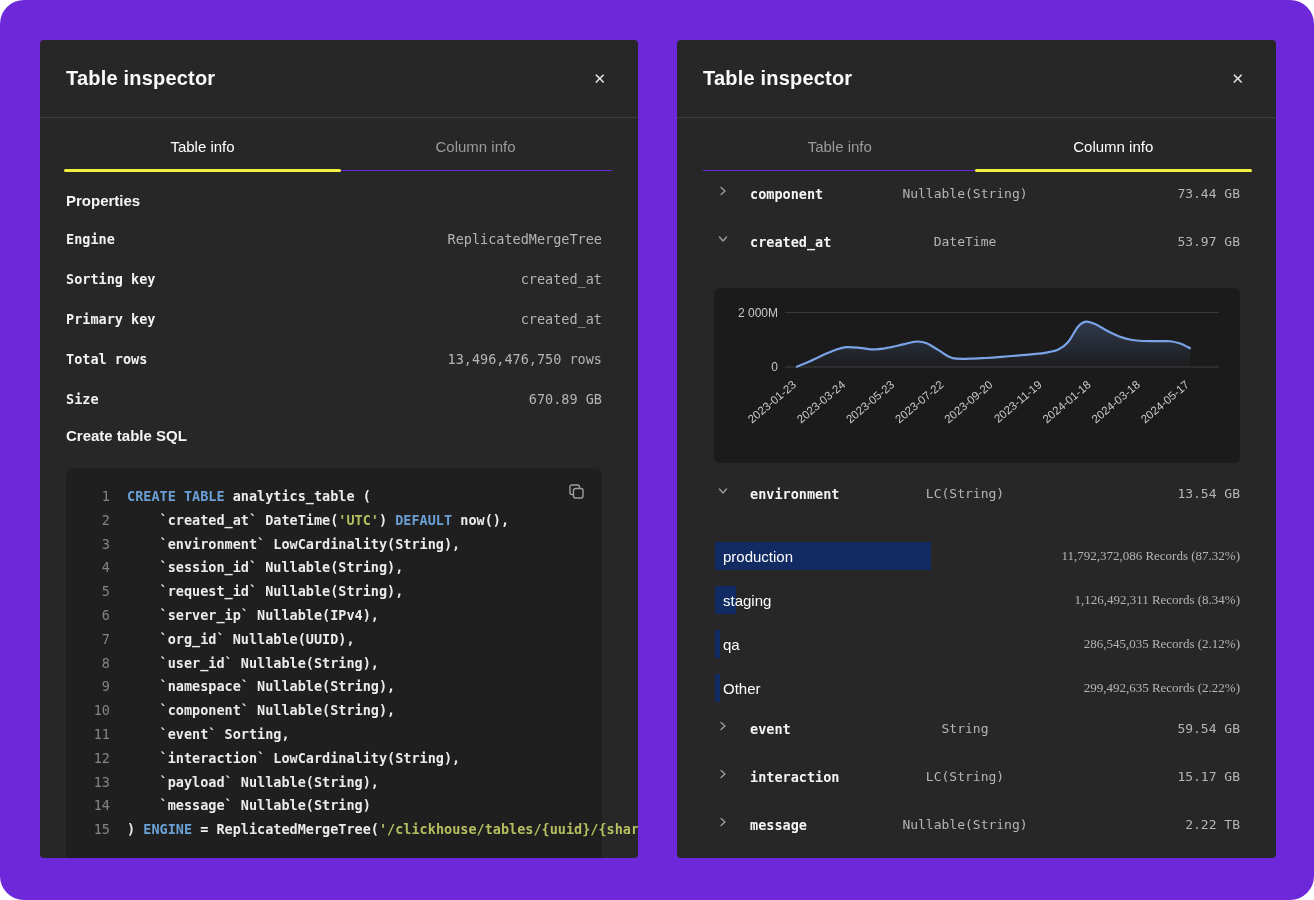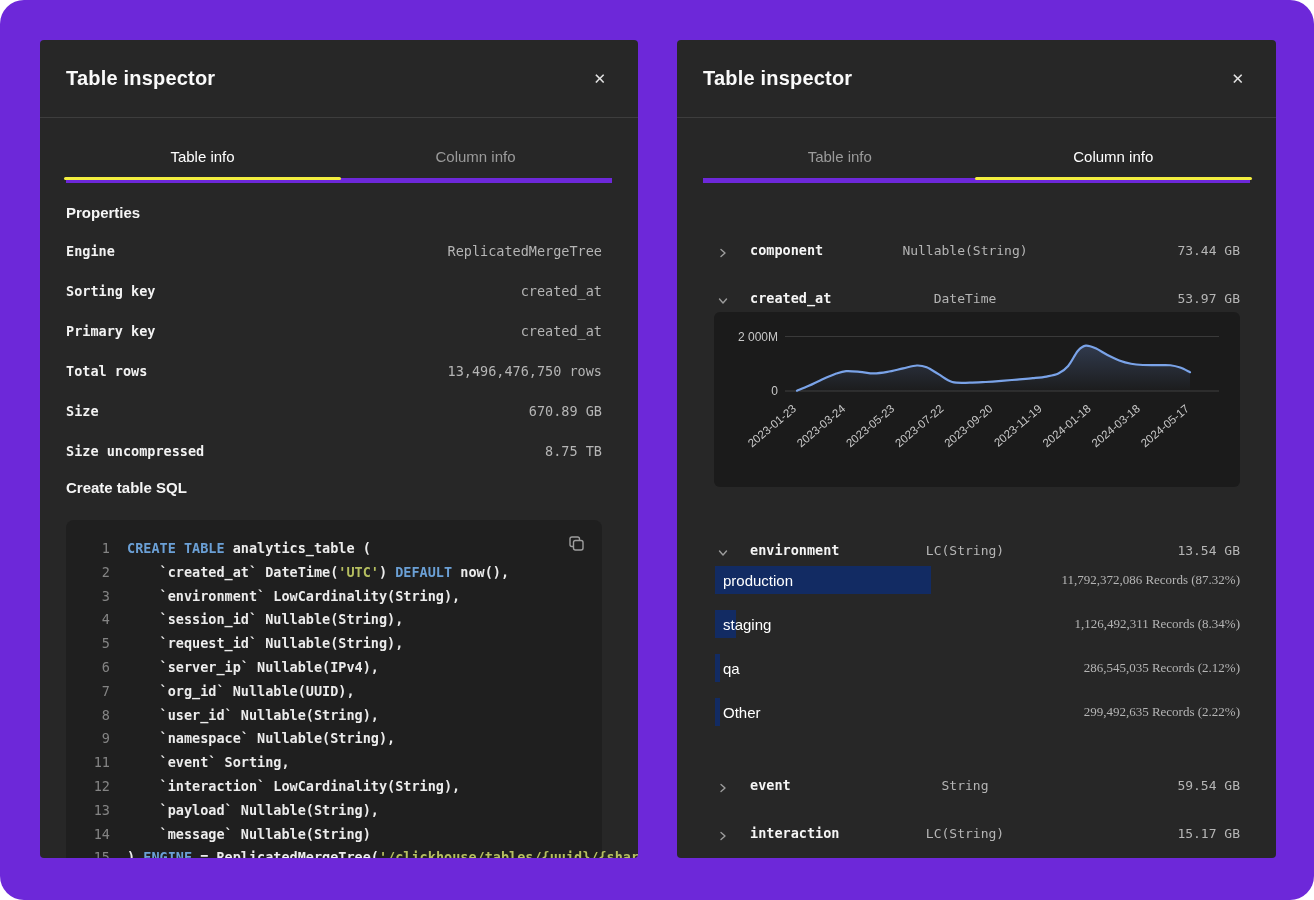--- a/index.html
+++ b/index.html
@@ -13,21 +13,21 @@
   *{box-sizing:border-box}
   body{margin:0;background:#ffffff;font-family:"Liberation Sans",sans-serif}
   .canvas{position:relative;width:1314px;height:900px;background:#6d28d9;border-radius:24px;overflow:hidden}
   .panel{position:absolute;top:40px;height:818px;background:var(--panel);border-radius:4px;overflow:hidden;color:#ededed}
   .panel.left{left:40px;width:598px}
   .panel.right{left:677px;width:599px}
   .panel-header{height:78px;display:flex;align-items:center;justify-content:space-between;
     padding:0 28px 0 26px;border-bottom:1px solid #3d3d3d}
   .panel-title{margin:0;font-size:20px;font-weight:bold;color:#fafafa;letter-spacing:.2px}
   .close-btn{background:none;border:none;color:#e3e3e3;font-size:15px;line-height:1;padding:4px;cursor:pointer;font-family:"Liberation Sans",sans-serif}
-  .tabs{display:flex;margin:16px 26px;height:49px;border-bottom:5px solid #6d28d9}
+  .tabs{display:flex;margin:4px 26px;height:49px;border-bottom:1px solid #6d28d9}
   .tab{flex:1;display:flex;align-items:center;justify-content:center;font-size:15px;color:#9b9b9b;position:relative;cursor:pointer}
   .tab.active{color:#ffffff}
   .tab.active::after{content:"";position:absolute;left:-2px;right:-2px;bottom:-2px;height:3px;background:var(--yellow);border-radius:2px}
   .panel-body{padding:0 36px 0 26px}
   .section-heading{font-size:15px;font-weight:bold;color:#f5f5f5;margin:21px 0 10px}
   .sql-heading{margin-top:8px;margin-bottom:24px}
   
   .prop-row{display:flex;justify-content:space-between;align-items:center;height:40px;
     font-family:"DejaVu Sans Mono",monospace;font-size:13.5px}
   .prop-label{color:#f2f2f2;font-weight:600}
@@ -37,21 +37,21 @@
     padding:17px 20px 20px 14px;font-family:"DejaVu Sans Mono",monospace;font-size:13.5px;line-height:23.8px;height:420px}
   .code-line{display:flex}
   .lnum{width:30px;text-align:right;color:#848484;margin-right:17px;flex:none}
   .code-text{white-space:pre;color:#ececec;font-weight:600}
   .tok-kw{color:#6ba0d6}
   .tok-str{color:#b6bf60}
   .tok-p{color:#ececec}
   .copy-btn{position:absolute;top:12px;right:14px;background:none;border:none;padding:2px;cursor:pointer;line-height:0}
   
   .cols{padding-top:11px}
-  .col-row{height:48px;display:flex;align-items:flex-end;padding:0 36px 0 41px;
+  .col-row{height:48px;display:flex;align-items:flex-start;padding:0 36px 0 41px;
     font-family:"DejaVu Sans Mono",monospace;cursor:pointer}
   .col-chevron{width:10px;height:10px;margin-right:22px;flex:none;display:flex;align-items:center;justify-content:center}
   .col-chevron svg{display:block}
   .col-chevron.expanded svg{transform:rotate(90deg)}
   .col-name{font-weight:700;color:#f5f5f5;font-size:13.5px;width:105px;flex:none}
   .col-type{width:220px;flex:none;text-align:center;color:#b5b5b5;font-size:13px}
   .col-spacer{flex:1}
   .col-size{width:120px;flex:none;text-align:right;color:#b5b5b5;font-size:13px}
   
   .chart-block{margin:6px 36px 23px 37px;height:175px;background:var(--chartbg);border-radius:6px;overflow:hidden}
@@ -100,24 +100,20 @@
             <span class="prop-value">created_at</span>
           </div>
           <div class="prop-row">
             <span class="prop-label">Total rows</span>
             <span class="prop-value">13,496,476,750 rows</span>
           </div>
           <div class="prop-row">
             <span class="prop-label">Size</span>
             <span class="prop-value">670.89 GB</span>
           </div>
-          <div class="prop-row">
-            <span class="prop-label">Size uncompressed</span>
-            <span class="prop-value">8.75 TB</span>
-          </div>
         </div>
       <h2 class="section-heading sql-heading">Create table SQL</h2>
       <div class="code-block">
         <div id="code-lines">
             <div class="code-line">
               <span class="lnum">1</span>
               <span class="code-text"><span class="tok-kw">CREATE TABLE</span><span class="tok-p"> analytics_table (</span></span>
             </div>
             <div class="code-line">
               <span class="lnum">2</span>
@@ -143,20 +139,24 @@
               <span class="lnum">7</span>
               <span class="code-text"><span class="tok-p">    `org_id` Nullable(UUID),</span></span>
             </div>
             <div class="code-line">
               <span class="lnum">8</span>
               <span class="code-text"><span class="tok-p">    `user_id` Nullable(String),</span></span>
             </div>
             <div class="code-line">
               <span class="lnum">9</span>
               <span class="code-text"><span class="tok-p">    `namespace` Nullable(String),</span></span>
+            </div>
+            <div class="code-line">
+              <span class="lnum">10</span>
+              <span class="code-text"><span class="tok-p">    `component` Nullable(String),</span></span>
             </div>
             <div class="code-line">
               <span class="lnum">11</span>
               <span class="code-text"><span class="tok-p">    `event` Sorting,</span></span>
             </div>
             <div class="code-line">
               <span class="lnum">12</span>
               <span class="code-text"><span class="tok-p">    `interaction` LowCardinality(String),</span></span>
             </div>
             <div class="code-line">

